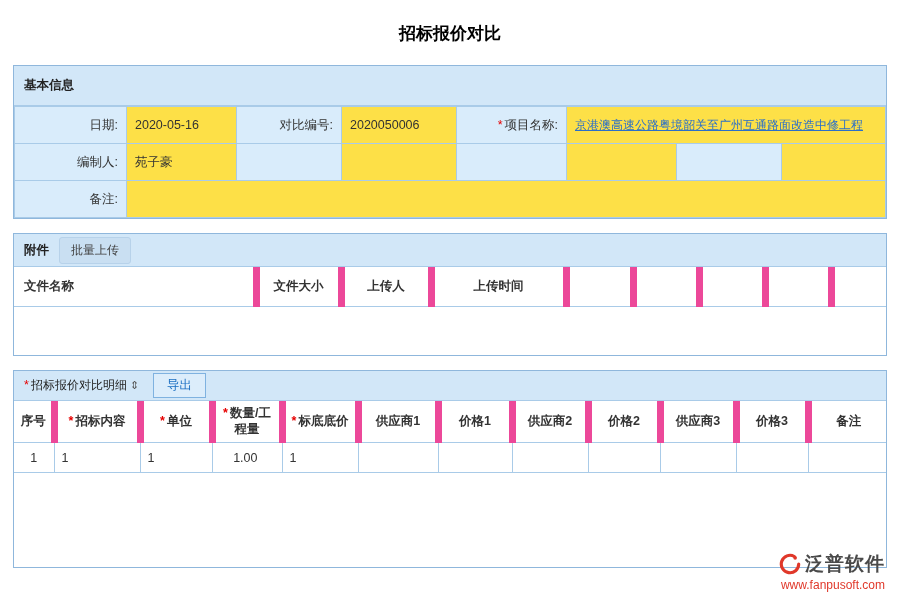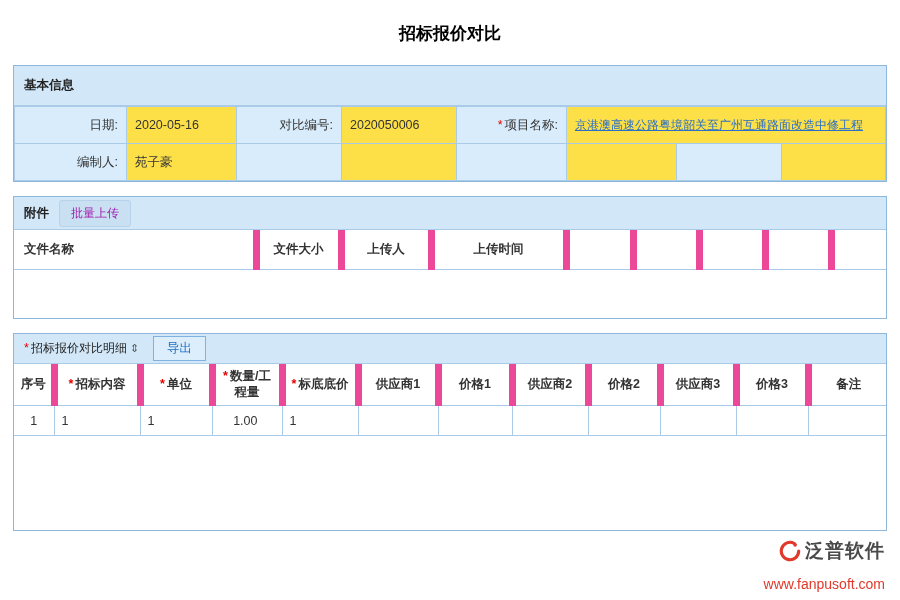--- a/index.html
+++ b/index.html
@@ -39,21 +39,21 @@
   .form-table .lbl { background: #d9ecfb; text-align: right; color: #333; }
   .form-table .val { background: #fde047; text-align: left; }
   .link { color: #2a6fc9; text-decoration: underline; font-size: 12px; cursor: pointer; }
   .req { color: #e60000; margin-right: 2px; font-size: 12.5px; }
 
   
   .attach-bar { height: 33px; }
   .btn-upload {
     margin-left: 10px;
     background: #c9dff2;
-    color: #a21caf;
+    color: #404040;
     border: 1px solid #b7d2ea;
     border-radius: 3px;
     font-size: 12px;
     padding: 4px 11px;
     cursor: pointer;
     font-family: inherit;
   }
   .grid-table th {
     border-right: 7px solid #ec4899;
     border-bottom: 1px solid #a9cbe8;
@@ -98,21 +98,21 @@
   }
   .detail-table td:last-child { border-right: none; }
   td.c { text-align: center; }
   td.r { text-align: right; padding-right: 24px; }
 
   
   .brand { position: absolute; right: 15px; bottom: 8px; text-align: right; }
   .brand-row { display: flex; align-items: center; justify-content: flex-end; gap: 4px; }
   .brand-icon svg { width: 22px; height: 22px; display: block; }
   .brand-name { font-size: 19px; font-weight: bold; color: #4a4a4a; letter-spacing: 1px; }
-  .brand-site { font-size: 14px; color: #e0382a; margin-top: 12px; }
+  .brand-site { font-size: 12px; color: #e0382a; margin-top: 1px; }
 </style>
 </head>
 <body>
 
 <div class="page">
 
   <div class="page-title">招标报价对比</div>
 
   <section class="panel">
     <div class="panel-bar">
@@ -144,20 +144,24 @@
       </tr>
       <tr>
         <td class="lbl">编制人:</td>
         <td class="val">苑子豪</td>
         <td class="lbl"></td>
         <td class="val"></td>
         <td class="lbl"></td>
         <td class="val"></td>
         <td class="lbl"></td>
         <td class="val"></td>
+      </tr>
+      <tr>
+        <td class="lbl">备注:</td>
+        <td class="val" colspan="7"></td>
       </tr>
     </tbody>
       </table>
   </section>
 
   <section class="panel">
     <div class="panel-bar attach-bar">
       <span class="bar-title">附件</span>
       <button class="btn-upload">批量上传</button>
     </div>

